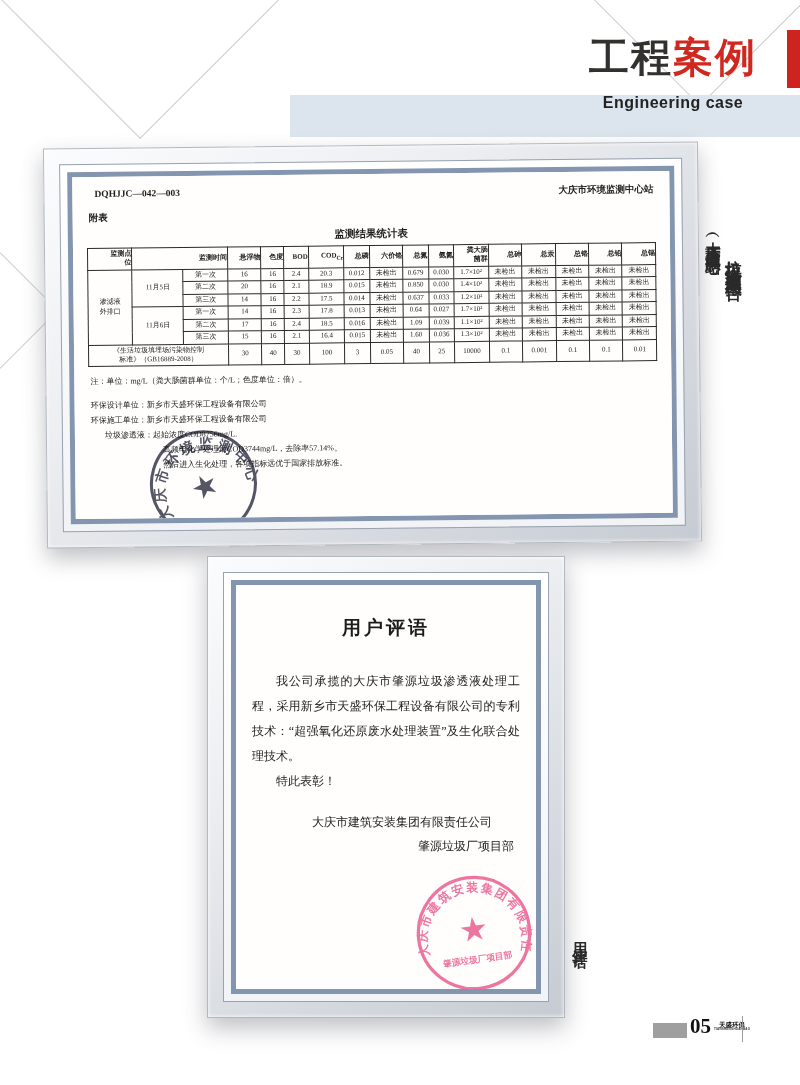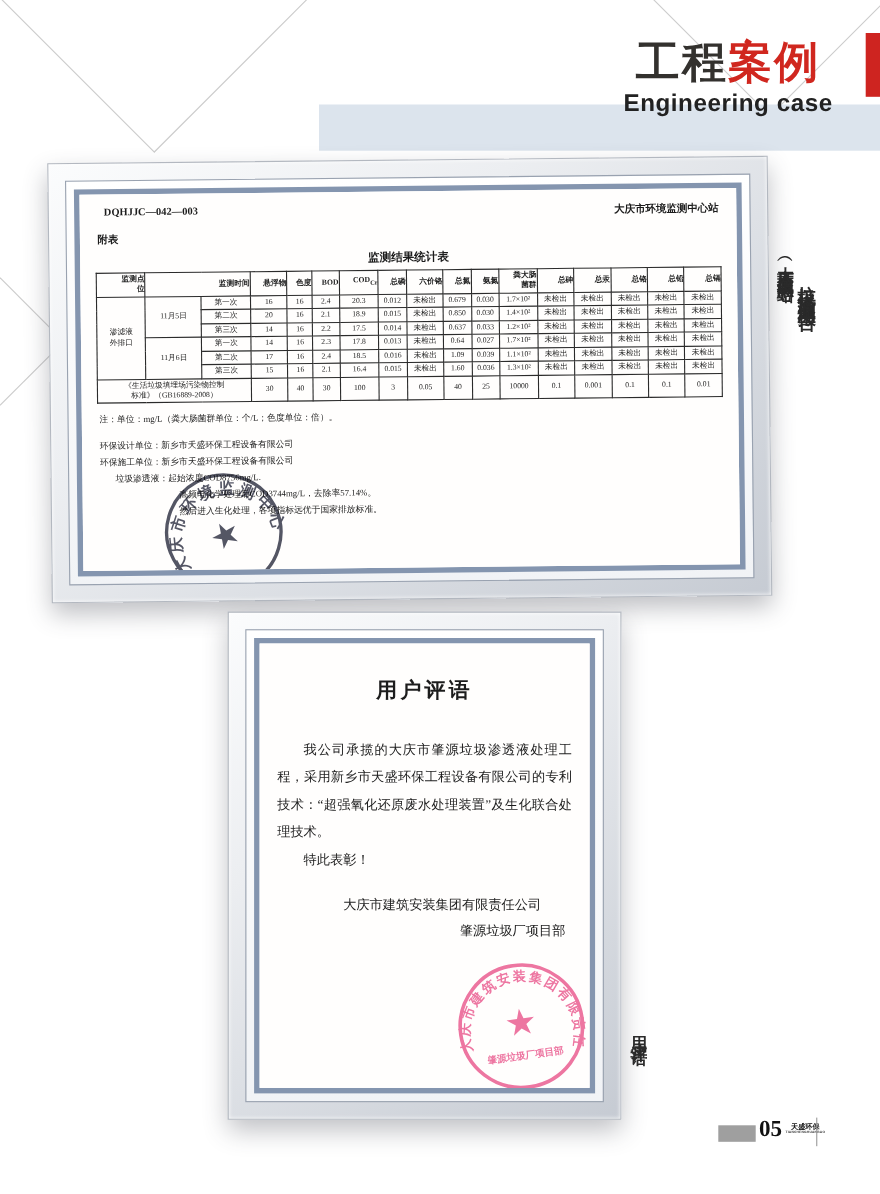--- a/index.html
+++ b/index.html
@@ -15,21 +15,21 @@
   .bg5{left:531px;top:35px;width:198px;transform:rotate(45deg);}
   .bg6{left:667px;top:25px;width:226px;transform:rotate(-45deg);}
 
   
   .red-bar{position:absolute;right:0;top:30px;width:13px;height:58px;background:#ce2420;z-index:3;}
   .hdr{position:absolute;right:43px;top:36px;z-index:3;text-align:center;
        font-family:"Liberation Sans",sans-serif;}
   .hdr-title{font-size:40px;font-weight:900;letter-spacing:2px;line-height:1.05;}
   .hdr-black{color:#33312e;}
   .hdr-red{color:#d0271f;}
-  .hdr-sub{font-size:22px;font-weight:bold;color:#222;margin-top:3px;letter-spacing:0.5px;}
+  .hdr-sub{font-size:16px;font-weight:bold;color:#222;margin-top:16px;letter-spacing:0.5px;}
   .blue-band{position:absolute;left:290px;top:95px;width:510px;height:42px;background:#dce4ed;z-index:1;}
 
   
   .frame{position:absolute;box-sizing:border-box;padding:15px;z-index:2;
          background:linear-gradient(145deg,#fbfcfd 0%,#eceef1 35%,#c6cbd3 100%);
          border:1px solid #b3b8c0;
          box-shadow:0 10px 22px rgba(60,65,75,.33), inset 0 0 4px #ffffff;}
   .frame1{left:45px;top:145px;width:655px;height:400px;transform:rotate(-0.6deg);}
   .frame2{left:207px;top:556px;width:358px;height:462px;}
   .matte{box-sizing:border-box;height:100%;padding:7px;border:1px solid #99a2b0;

